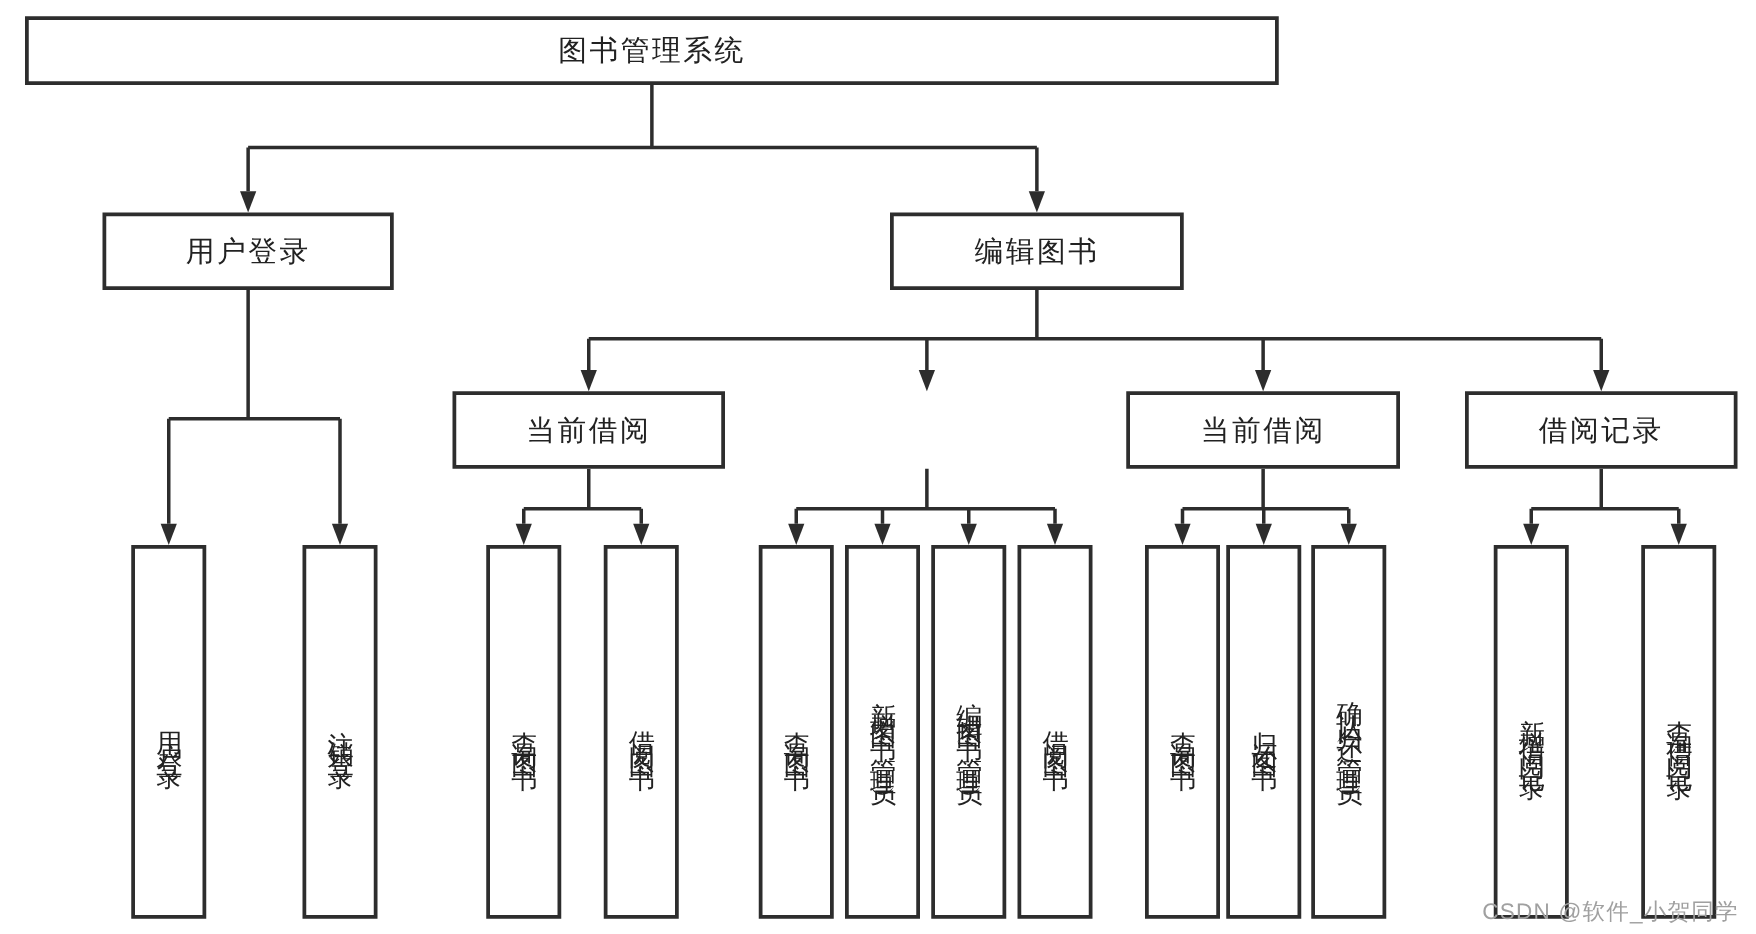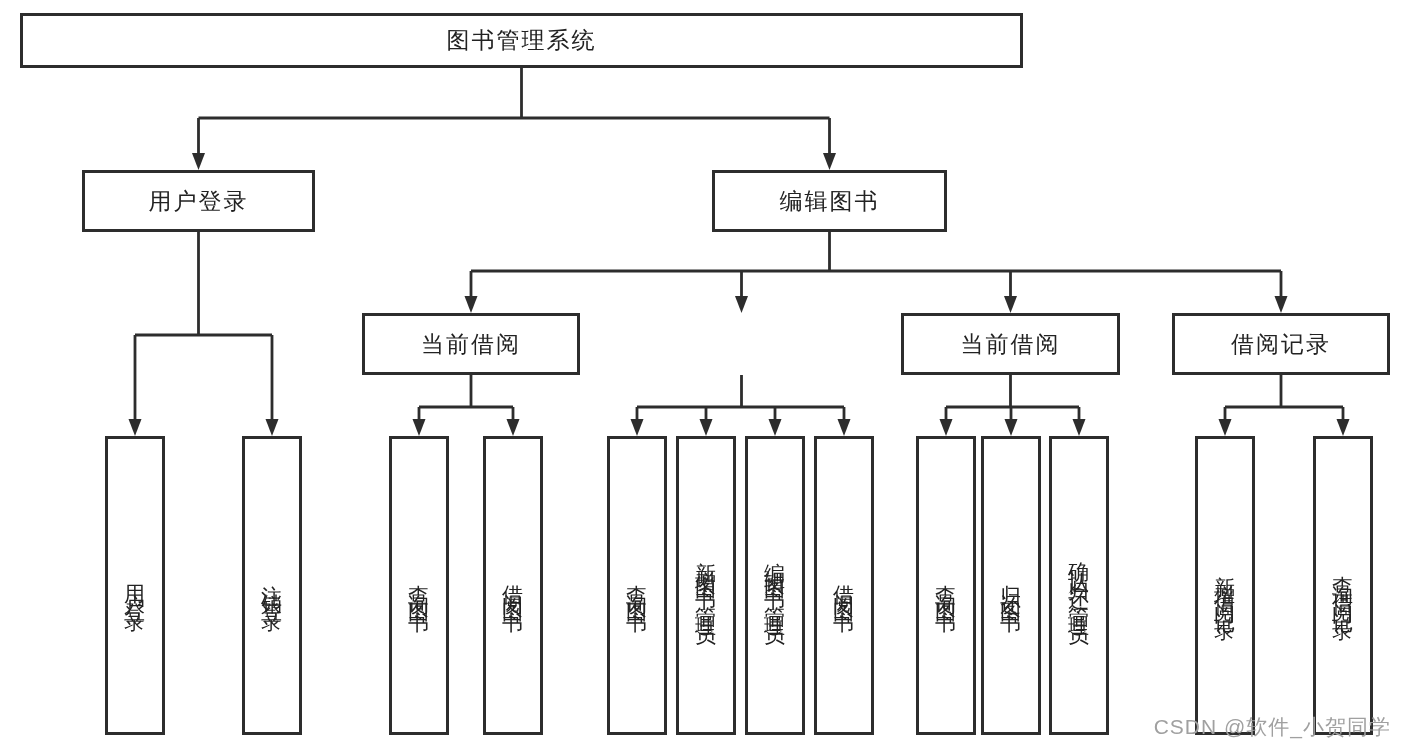--- a/index.html
+++ b/index.html
@@ -44,21 +44,21 @@
     writing-mode: vertical-lr;
     font-size: 21px;
     letter-spacing: 9px;
     line-height: 1;
     white-space: nowrap;
   }
   .watermark {
     position: absolute;
     right: 14px;
     bottom: 6px;
-    font-size: 21px;
+    font-size: 18px;
     letter-spacing: 1px;
     color: var(--watermark, #a0a0a0);
     white-space: nowrap;
   }
 </style>
 </head>
 <body>
 
 <div class="stage">
 

